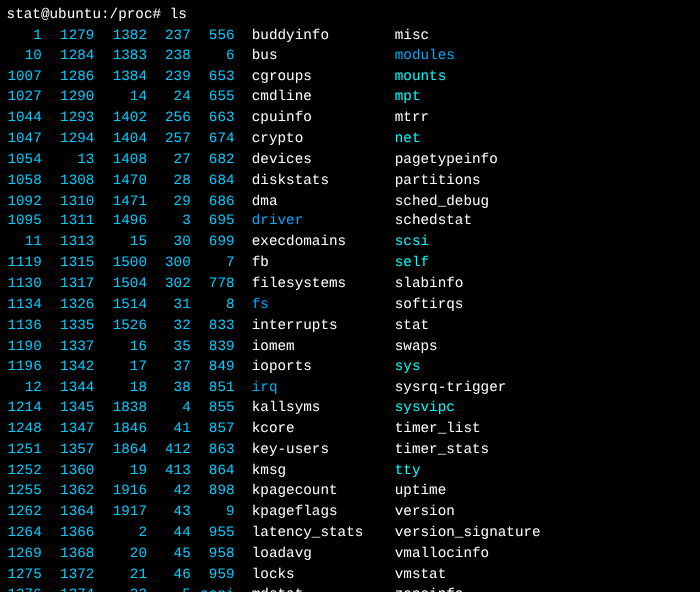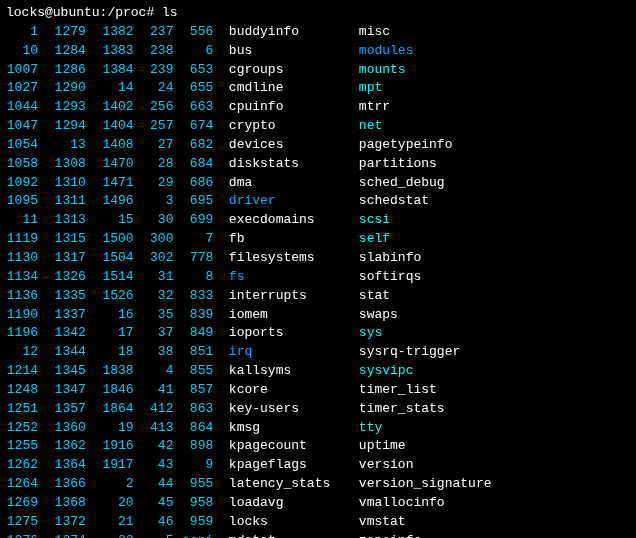--- a/index.html
+++ b/index.html
@@ -20,21 +20,21 @@
       flex-wrap: nowrap;
       white-space: pre;
     }
     .prompt { color: #fff; }
   </style>
 </head>
 <body>
 
 <div id="terminal">
   <div class="line">
-    <span class="prompt">locks@ubuntu:/proc# ls</span>
+    <span class="prompt">stat@ubuntu:/proc# ls</span>
   </div>
 <div class="line"><span style="color: rgb(0, 204, 255); display: inline-block; min-width: 32px; text-align: right;">1</span><span> </span><span style="color: rgb(0, 204, 255); display: inline-block; min-width: 40px; text-align: right;">1279</span><span> </span><span style="color: rgb(0, 204, 255); display: inline-block; min-width: 40px; text-align: right;">1382</span><span> </span><span style="color: rgb(0, 204, 255); display: inline-block; min-width: 32px; text-align: right;">237</span><span> </span><span style="color: rgb(0, 204, 255); display: inline-block; min-width: 32px; text-align: right;">556</span><span>  </span><span style="display: inline-block; min-width: 130px; color: rgb(255, 255, 255);">buddyinfo</span><span style="color: rgb(255, 255, 255);">misc</span></div>
     <div class="line"><span style="color: rgb(0, 204, 255); display: inline-block; min-width: 32px; text-align: right;">10</span><span> </span><span style="color: rgb(0, 204, 255); display: inline-block; min-width: 40px; text-align: right;">1284</span><span> </span><span style="color: rgb(0, 204, 255); display: inline-block; min-width: 40px; text-align: right;">1383</span><span> </span><span style="color: rgb(0, 204, 255); display: inline-block; min-width: 32px; text-align: right;">238</span><span> </span><span style="color: rgb(0, 204, 255); display: inline-block; min-width: 32px; text-align: right;">6</span><span>  </span><span style="display: inline-block; min-width: 130px; color: rgb(255, 255, 255);">bus</span><span style="color: rgb(0, 170, 255);">modules</span></div>
     <div class="line"><span style="color: rgb(0, 204, 255); display: inline-block; min-width: 32px; text-align: right;">1007</span><span> </span><span style="color: rgb(0, 204, 255); display: inline-block; min-width: 40px; text-align: right;">1286</span><span> </span><span style="color: rgb(0, 204, 255); display: inline-block; min-width: 40px; text-align: right;">1384</span><span> </span><span style="color: rgb(0, 204, 255); display: inline-block; min-width: 32px; text-align: right;">239</span><span> </span><span style="color: rgb(0, 204, 255); display: inline-block; min-width: 32px; text-align: right;">653</span><span>  </span><span style="display: inline-block; min-width: 130px; color: rgb(255, 255, 255);">cgroups</span><span style="color: rgb(0, 255, 255);">mounts</span></div>
     <div class="line"><span style="color: rgb(0, 204, 255); display: inline-block; min-width: 32px; text-align: right;">1027</span><span> </span><span style="color: rgb(0, 204, 255); display: inline-block; min-width: 40px; text-align: right;">1290</span><span> </span><span style="color: rgb(0, 204, 255); display: inline-block; min-width: 40px; text-align: right;">14</span><span> </span><span style="color: rgb(0, 204, 255); display: inline-block; min-width: 32px; text-align: right;">24</span><span> </span><span style="color: rgb(0, 204, 255); display: inline-block; min-width: 32px; text-align: right;">655</span><span>  </span><span style="display: inline-block; min-width: 130px; color: rgb(255, 255, 255);">cmdline</span><span style="color: rgb(0, 255, 255);">mpt</span></div>
     <div class="line"><span style="color: rgb(0, 204, 255); display: inline-block; min-width: 32px; text-align: right;">1044</span><span> </span><span style="color: rgb(0, 204, 255); display: inline-block; min-width: 40px; text-align: right;">1293</span><span> </span><span style="color: rgb(0, 204, 255); display: inline-block; min-width: 40px; text-align: right;">1402</span><span> </span><span style="color: rgb(0, 204, 255); display: inline-block; min-width: 32px; text-align: right;">256</span><span> </span><span style="color: rgb(0, 204, 255); display: inline-block; min-width: 32px; text-align: right;">663</span><span>  </span><span style="display: inline-block; min-width: 130px; color: rgb(255, 255, 255);">cpuinfo</span><span style="color: rgb(255, 255, 255);">mtrr</span></div>
     <div class="line"><span style="color: rgb(0, 204, 255); display: inline-block; min-width: 32px; text-align: right;">1047</span><span> </span><span style="color: rgb(0, 204, 255); display: inline-block; min-width: 40px; text-align: right;">1294</span><span> </span><span style="color: rgb(0, 204, 255); display: inline-block; min-width: 40px; text-align: right;">1404</span><span> </span><span style="color: rgb(0, 204, 255); display: inline-block; min-width: 32px; text-align: right;">257</span><span> </span><span style="color: rgb(0, 204, 255); display: inline-block; min-width: 32px; text-align: right;">674</span><span>  </span><span style="display: inline-block; min-width: 130px; color: rgb(255, 255, 255);">crypto</span><span style="color: rgb(0, 255, 255);">net</span></div>
     <div class="line"><span style="color: rgb(0, 204, 255); display: inline-block; min-width: 32px; text-align: right;">1054</span><span> </span><span style="color: rgb(0, 204, 255); display: inline-block; min-width: 40px; text-align: right;">13</span><span> </span><span style="color: rgb(0, 204, 255); display: inline-block; min-width: 40px; text-align: right;">1408</span><span> </span><span style="color: rgb(0, 204, 255); display: inline-block; min-width: 32px; text-align: right;">27</span><span> </span><span style="color: rgb(0, 204, 255); display: inline-block; min-width: 32px; text-align: right;">682</span><span>  </span><span style="display: inline-block; min-width: 130px; color: rgb(255, 255, 255);">devices</span><span style="color: rgb(255, 255, 255);">pagetypeinfo</span></div>
     <div class="line"><span style="color: rgb(0, 204, 255); display: inline-block; min-width: 32px; text-align: right;">1058</span><span> </span><span style="color: rgb(0, 204, 255); display: inline-block; min-width: 40px; text-align: right;">1308</span><span> </span><span style="color: rgb(0, 204, 255); display: inline-block; min-width: 40px; text-align: right;">1470</span><span> </span><span style="color: rgb(0, 204, 255); display: inline-block; min-width: 32px; text-align: right;">28</span><span> </span><span style="color: rgb(0, 204, 255); display: inline-block; min-width: 32px; text-align: right;">684</span><span>  </span><span style="display: inline-block; min-width: 130px; color: rgb(255, 255, 255);">diskstats</span><span style="color: rgb(255, 255, 255);">partitions</span></div>
     <div class="line"><span style="color: rgb(0, 204, 255); display: inline-block; min-width: 32px; text-align: right;">1092</span><span> </span><span style="color: rgb(0, 204, 255); display: inline-block; min-width: 40px; text-align: right;">1310</span><span> </span><span style="color: rgb(0, 204, 255); display: inline-block; min-width: 40px; text-align: right;">1471</span><span> </span><span style="color: rgb(0, 204, 255); display: inline-block; min-width: 32px; text-align: right;">29</span><span> </span><span style="color: rgb(0, 204, 255); display: inline-block; min-width: 32px; text-align: right;">686</span><span>  </span><span style="display: inline-block; min-width: 130px; color: rgb(255, 255, 255);">dma</span><span style="color: rgb(255, 255, 255);">sched_debug</span></div>

